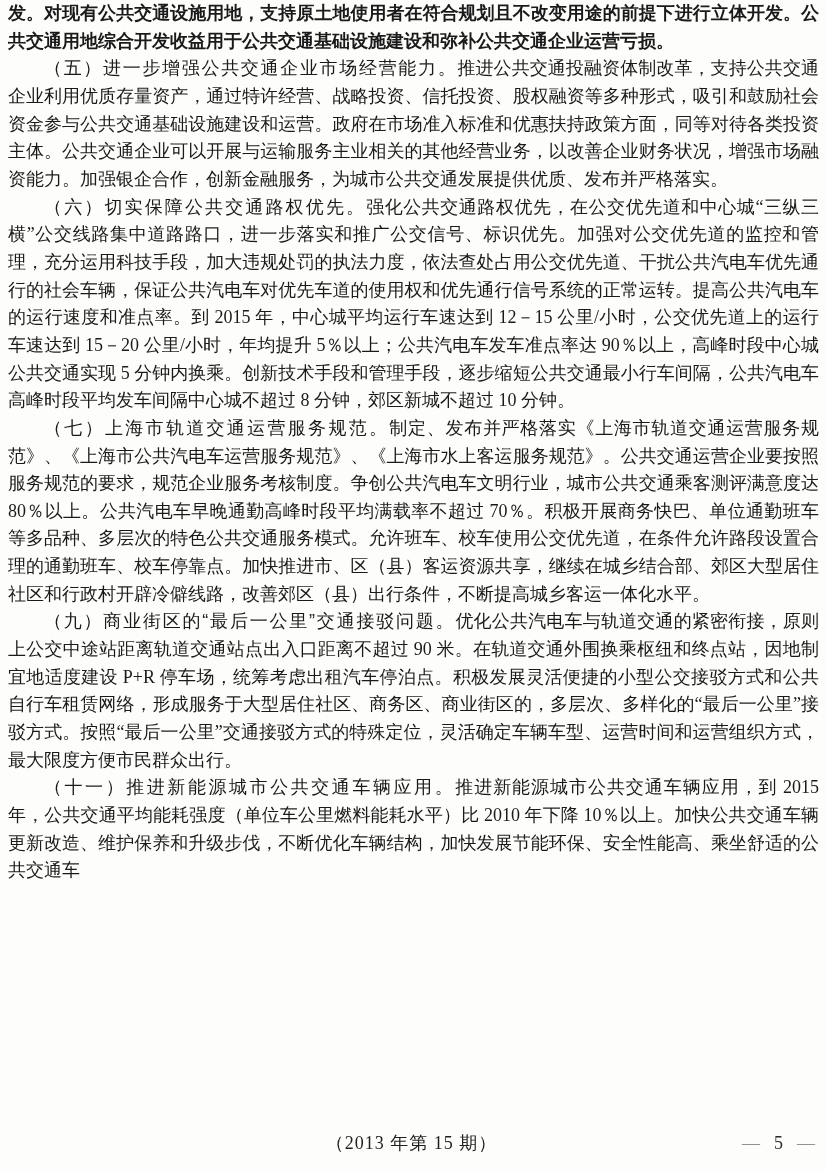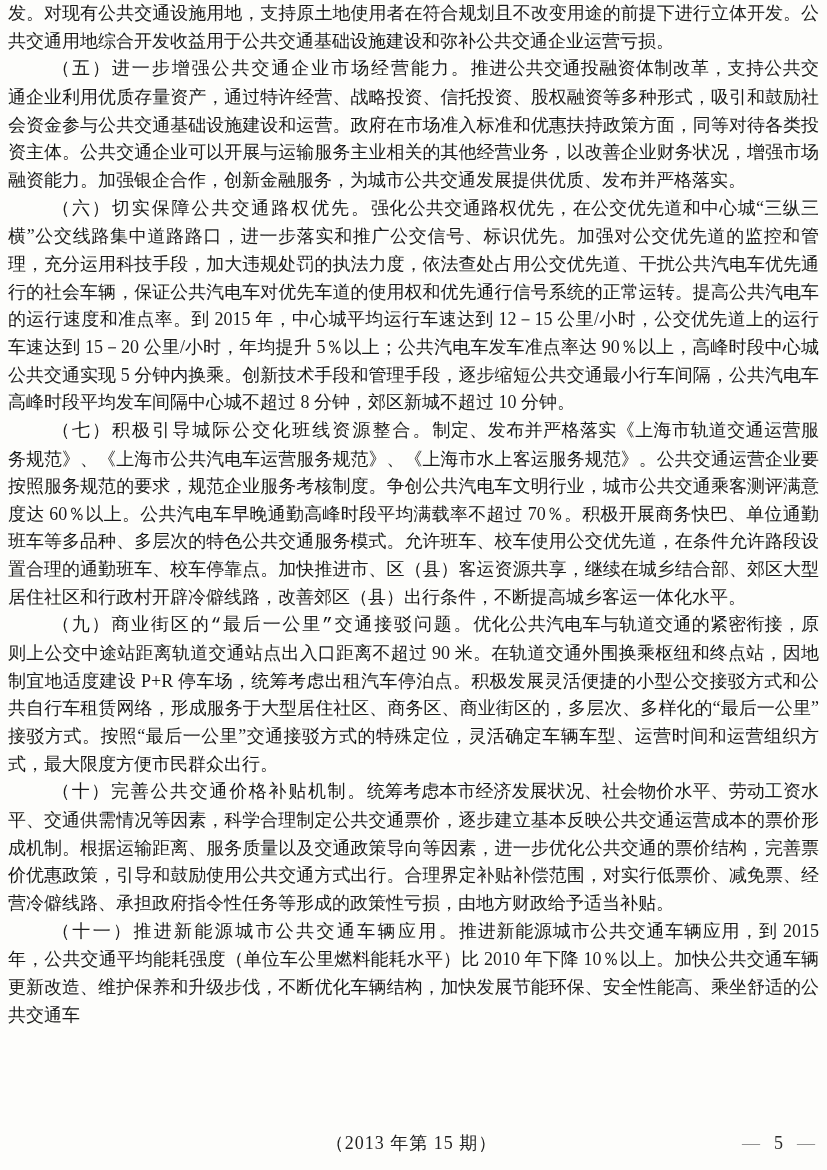--- a/index.html
+++ b/index.html
@@ -29,25 +29,25 @@
     margin: 0;
     font-size: 18px;
     line-height: 27.65px;
     text-align: justify;
     text-justify: inter-ideograph;
     text-indent: 2em;
     word-break: break-all;
   }
   .para.cont {
     text-indent: 0;
+    font-weight: bold;
   }
   .para .lead {
     letter-spacing: 1.6px;
-    font-family: Liberation Mono, monospace;
-    margin-left: 8px;
+    font-family: Liberation Sans, sans-serif;
   }
   .footer {
     position: absolute;
     left: 8px;
     right: 8px;
     top: 1128px;
     height: 30px;
     font-size: 18px;
     line-height: 30px;
   }
@@ -82,26 +82,25 @@
 <div class="page">
 
   <div class="body-text">
 
     <p class="para cont"><span>发。对现有公共交通设施用地，支持原土地使用者在符合规划且不改变用途的前提下进行立体开发。公共交通用地综合开发收益用于公共交通基础设施建设和弥补公共交通企业运营亏损。</span></p>
 
     <p class="para"><span class="lead">（五）进一步增强公共交通企业市场经营能力。</span><span>推进公共交通投融资体制改革，支持公共交通企业利用优质存量资产，通过特许经营、战略投资、信托投资、股权融资等多种形式，吸引和鼓励社会资金参与公共交通基础设施建设和运营。政府在市场准入标准和优惠扶持政策方面，同等对待各类投资主体。公共交通企业可以开展与运输服务主业相关的其他经营业务，以改善企业财务状况，增强市场融资能力。加强银企合作，创新金融服务，为城市公共交通发展提供优质、发布并严格落实。</span></p>
 
     <p class="para"><span class="lead">（六）切实保障公共交通路权优先。</span><span>强化公共交通路权优先，在公交优先道和中心城“三纵三横”公交线路集中道路路口，进一步落实和推广公交信号、标识优先。加强对公交优先道的监控和管理，充分运用科技手段，加大违规处罚的执法力度，依法查处占用公交优先道、干扰公共汽电车优先通行的社会车辆，保证公共汽电车对优先车道的使用权和优先通行信号系统的正常运转。提高公共汽电车的运行速度和准点率。到 2015 年，中心城平均运行车速达到 12－15 公里/小时，公交优先道上的运行车速达到 15－20 公里/小时，年均提升 5％以上；公共汽电车发车准点率达 90％以上，高峰时段中心城公共交通实现 5 分钟内换乘。创新技术手段和管理手段，逐步缩短公共交通最小行车间隔，公共汽电车高峰时段平均发车间隔中心城不超过 8 分钟，郊区新城不超过 10 分钟。</span></p>
 
-    <p class="para"><span class="lead">（七）积极引导城际公交化班线资源整合。</span><span>制定、发布并严格落实《上海市轨道交通运营服务规范》、《上海市公共汽电车运营服务规范》、《上海市水上客运服务规范》。公共交通运营企业要按照服务规范的要求，规范企业服务考核制度。争创公共汽电车文明行业，城市公共交通乘客测评满意度达 60％以上。公共汽电车早晚通勤高峰时段平均满载率不超过 70％。积极开展商务快巴、单位通勤班车等多品种、多层次的特色公共交通服务模式。允许班车、校车使用公交优先道，在条件允许路段设置合理的通勤班车、校车停靠点。加快推进市、区（县）客运资源共享，继续在城乡结合部、郊区大型居住社区和行政村开辟冷僻线路，改善郊区（县）出行条件，不断提高城乡客运一体化水平。</span></p>
+    <p class="para"><span class="lead">（七）上海市轨道交通运营服务规范。</span><span>制定、发布并严格落实《上海市轨道交通运营服务规范》、《上海市公共汽电车运营服务规范》、《上海市水上客运服务规范》。公共交通运营企业要按照服务规范的要求，规范企业服务考核制度。争创公共汽电车文明行业，城市公共交通乘客测评满意度达 80％以上。公共汽电车早晚通勤高峰时段平均满载率不超过 70％。积极开展商务快巴、单位通勤班车等多品种、多层次的特色公共交通服务模式。允许班车、校车使用公交优先道，在条件允许路段设置合理的通勤班车、校车停靠点。加快推进市、区（县）客运资源共享，继续在城乡结合部、郊区大型居住社区和行政村开辟冷僻线路，改善郊区（县）出行条件，不断提高城乡客运一体化水平。</span></p>
 
 
     <p class="para"><span class="lead">（九）商业街区的“最后一公里”交通接驳问题。</span><span>优化公共汽电车与轨道交通的紧密衔接，原则上公交中途站距离轨道交通站点出入口距离不超过 90 米。在轨道交通外围换乘枢纽和终点站，因地制宜地适度建设 P+R 停车场，统筹考虑出租汽车停泊点。积极发展灵活便捷的小型公交接驳方式和公共自行车租赁网络，形成服务于大型居住社区、商务区、商业街区的，多层次、多样化的“最后一公里”接驳方式。按照“最后一公里”交通接驳方式的特殊定位，灵活确定车辆车型、运营时间和运营组织方式，最大限度方便市民群众出行。</span></p>
 
-    <p class="para"><span class="lead">（十）完善公共交通价格补贴机制。</span><span>统筹考虑本市经济发展状况、社会物价水平、劳动工资水平、交通供需情况等因素，科学合理制定公共交通票价，逐步建立基本反映公共交通运营成本的票价形成机制。根据运输距离、服务质量以及交通政策导向等因素，进一步优化公共交通的票价结构，完善票价优惠政策，引导和鼓励使用公共交通方式出行。合理界定补贴补偿范围，对实行低票价、减免票、经营冷僻线路、承担政府指令性任务等形成的政策性亏损，由地方财政给予适当补贴。</span></p>
 
     <p class="para"><span class="lead">（十一）推进新能源城市公共交通车辆应用。</span><span>推进新能源城市公共交通车辆应用，到 2015 年，公共交通平均能耗强度（单位车公里燃料能耗水平）比 2010 年下降 10％以上。加快公共交通车辆更新改造、维护保养和升级步伐，不断优化车辆结构，加快发展节能环保、安全性能高、乘坐舒适的公共交通车</span></p>
 
   </div>
 
   <div class="footer">
     <span class="issue">（2013 年第 15 期）</span>
     <span class="pagenum"><span class="dash">—</span><span class="num">5</span><span class="dash">—</span></span>
   </div>
 

